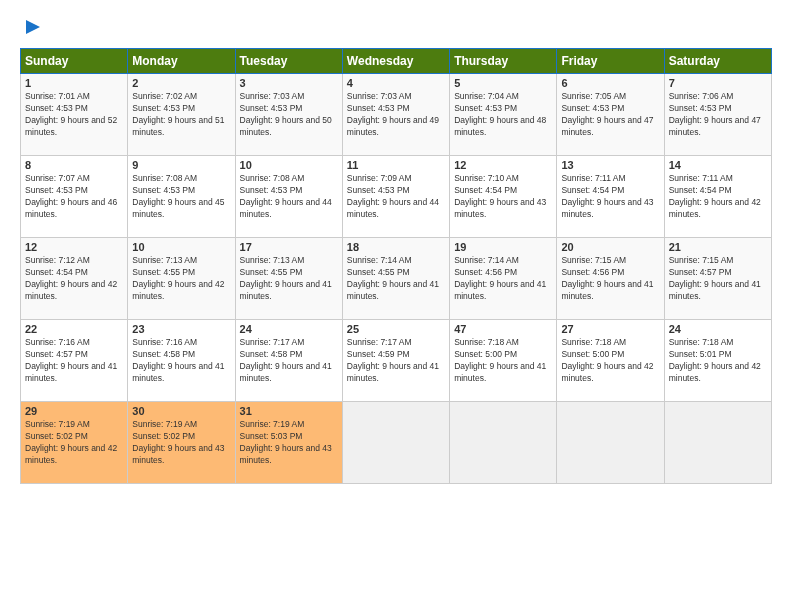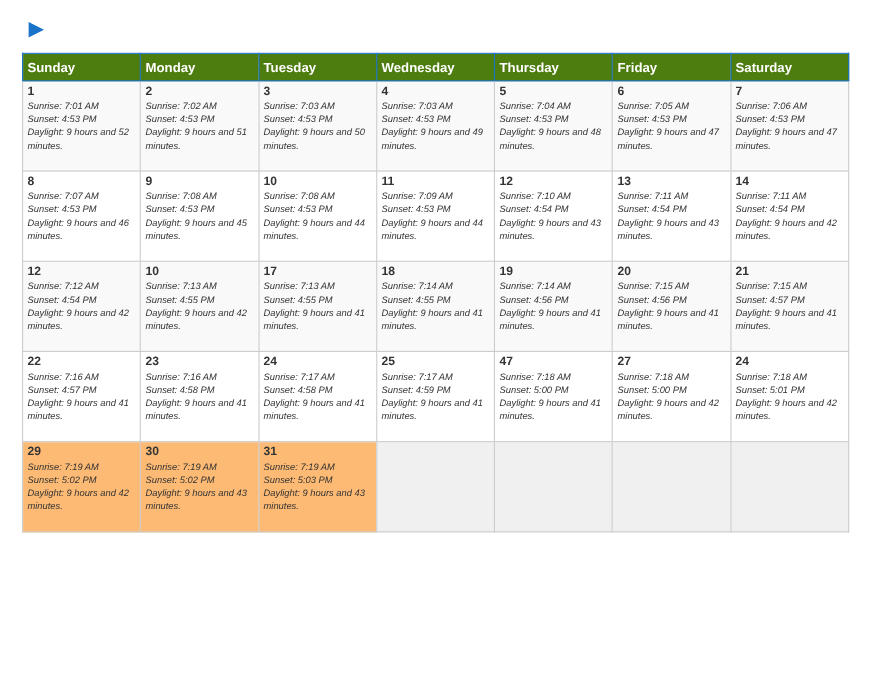--- a/index.html
+++ b/index.html
@@ -69,21 +69,20 @@
     .day-num {
       font-size: 11px;
       font-weight: bold;
       display: block;
       margin-bottom: 2px;
     }
     .day-info {
       font-size: 8.5px;
       line-height: 1.4;
       color: #333;
-      font-style: italic;
     }
     td.empty {
       background: #f0f0f0 !important;
     }
   </style>
 </head>
 <body>
 
 <div class="page">
   <div class="header">

